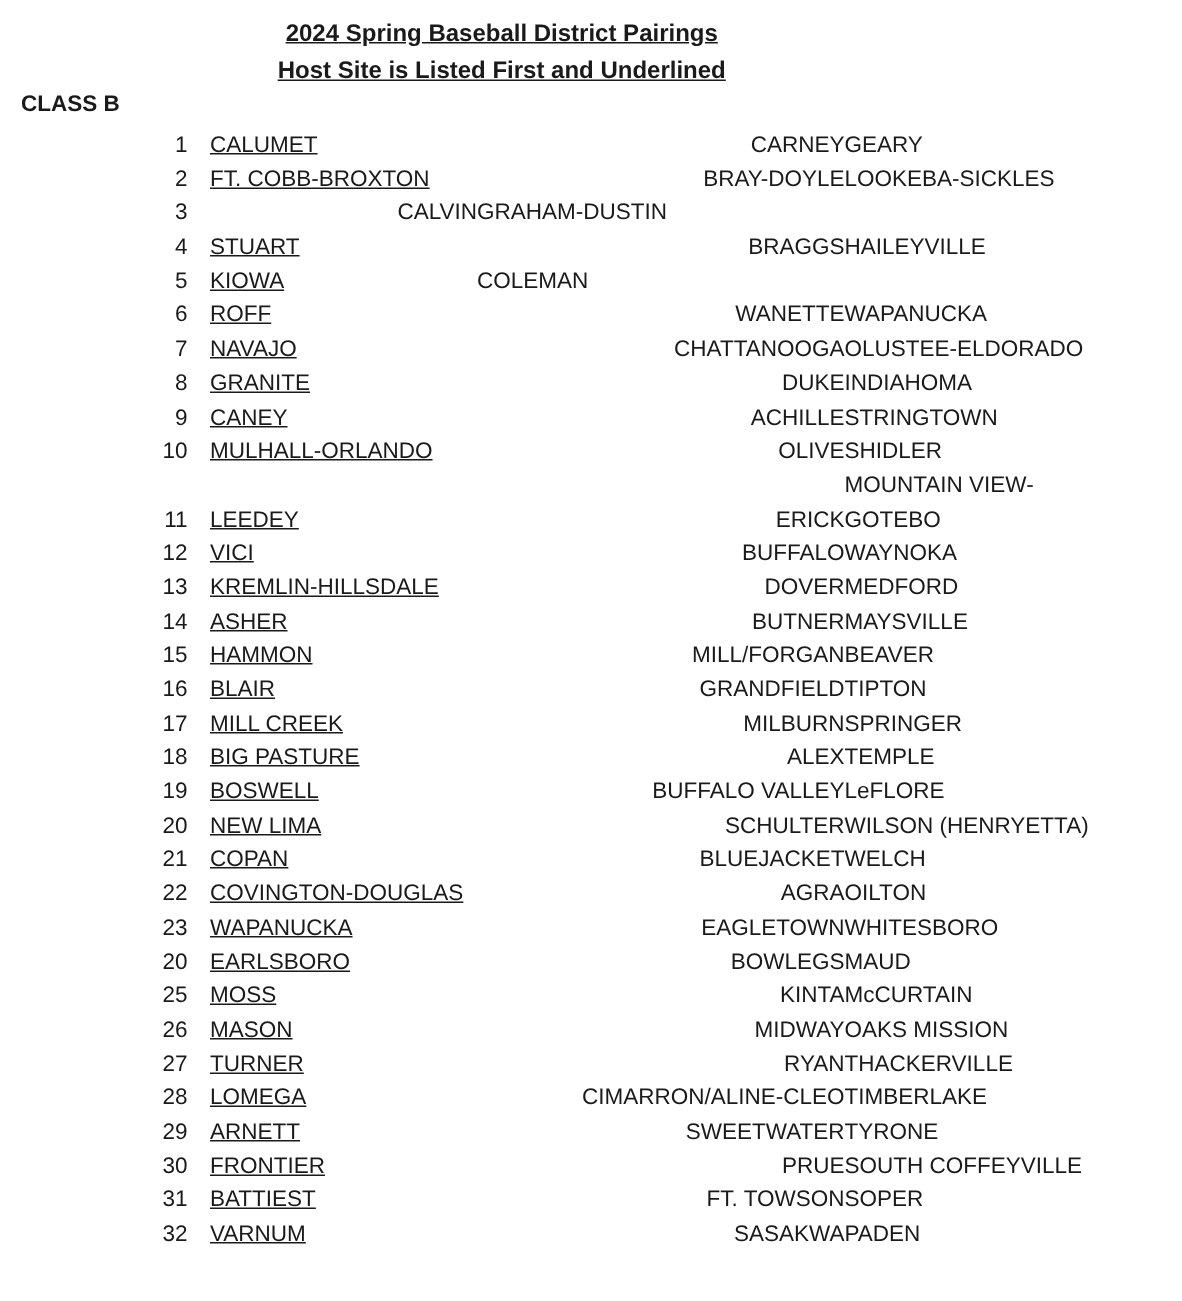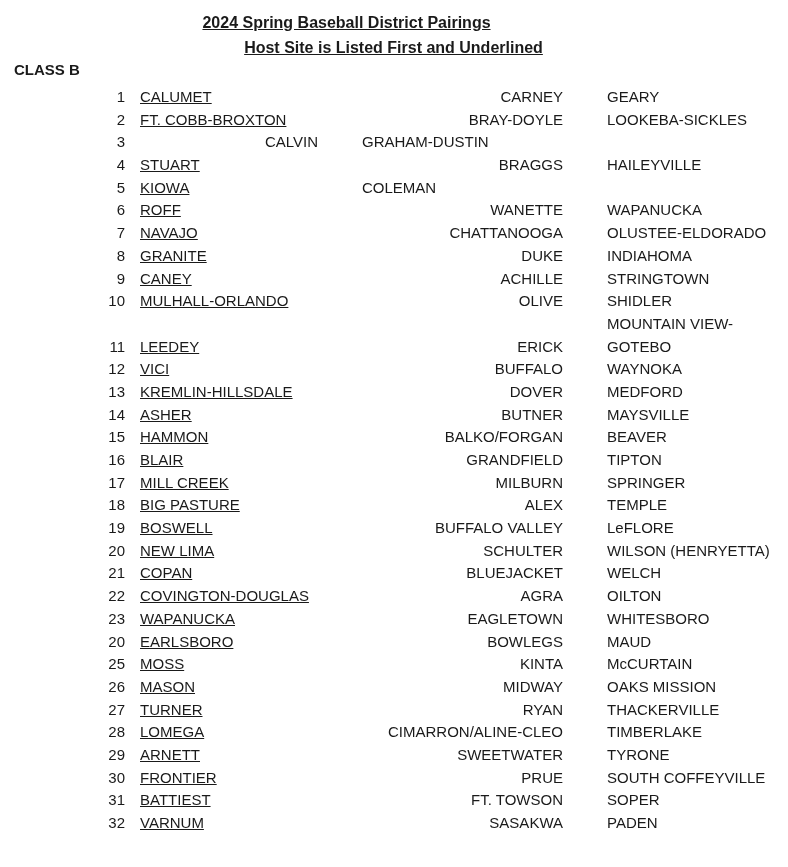--- a/index.html
+++ b/index.html
@@ -7,30 +7,30 @@
     width: 788px;
     height: 867px;
     background: #ffffff;
     color: #1a1a1a;
     font-family: "Liberation Sans", sans-serif;
     position: relative;
     overflow: hidden;
   }
   .title-line {
     position: absolute;
-    left: 12px;
+    left: 0;
     width: 669px;
     text-align: center;
     font-size: 16px;
     font-weight: bold;
     line-height: 20px;
   }
   .title-line span { text-decoration: underline; }
   #title1 { top: 13px; }
-  #title2 { top: 38px; margin-left: 47px; }
+  #title2 { top: 38px; }
   .class-label {
     position: absolute;
     top: 61px;
     left: 14px;
     font-size: 15px;
     font-weight: bold;
     line-height: 18px;
   }
   .rows {
     position: absolute;
@@ -43,21 +43,21 @@
     grid-template-columns: 125px 193px 245px 225px;
     height: 22.7px;
     align-items: end;
     font-size: 15px;
     line-height: 22.7px;
   }
   .row.tall { height: 45.4px; }
   .cell-num  { text-align: right; }
   .cell-host { padding-left: 15px; text-decoration: underline; white-space: pre-line; }
   .cell-opp1 { white-space: pre-line; text-align: right; }
-  .cell-opp2 { white-space: pre-line; margin-left: 44px; }
+  .cell-opp2 { white-space: pre-line; }
 </style>
 </head>
 <body>
 
 <div id="title1" class="title-line">
   <span>2024 Spring Baseball District Pairings</span>
 </div>
 <div id="title2" class="title-line">
   <span>Host Site is Listed First and Underlined</span>
 </div>
@@ -157,21 +157,21 @@
   <div class="row">
     <div class="cell-num">14</div>
     <div class="cell-host">ASHER</div>
     <div class="cell-opp1">BUTNER</div>
     <div class="cell-opp2">MAYSVILLE</div>
   </div>
 
   <div class="row">
     <div class="cell-num">15</div>
     <div class="cell-host">HAMMON</div>
-    <div class="cell-opp1">BALKO/FORGAN</div>
+    <div class="cell-opp1">MILL/FORGAN</div>
     <div class="cell-opp2">BEAVER</div>
   </div>
 
   <div class="row">
     <div class="cell-num">16</div>
     <div class="cell-host">BLAIR</div>
     <div class="cell-opp1">GRANDFIELD</div>
     <div class="cell-opp2">TIPTON</div>
   </div>
 

